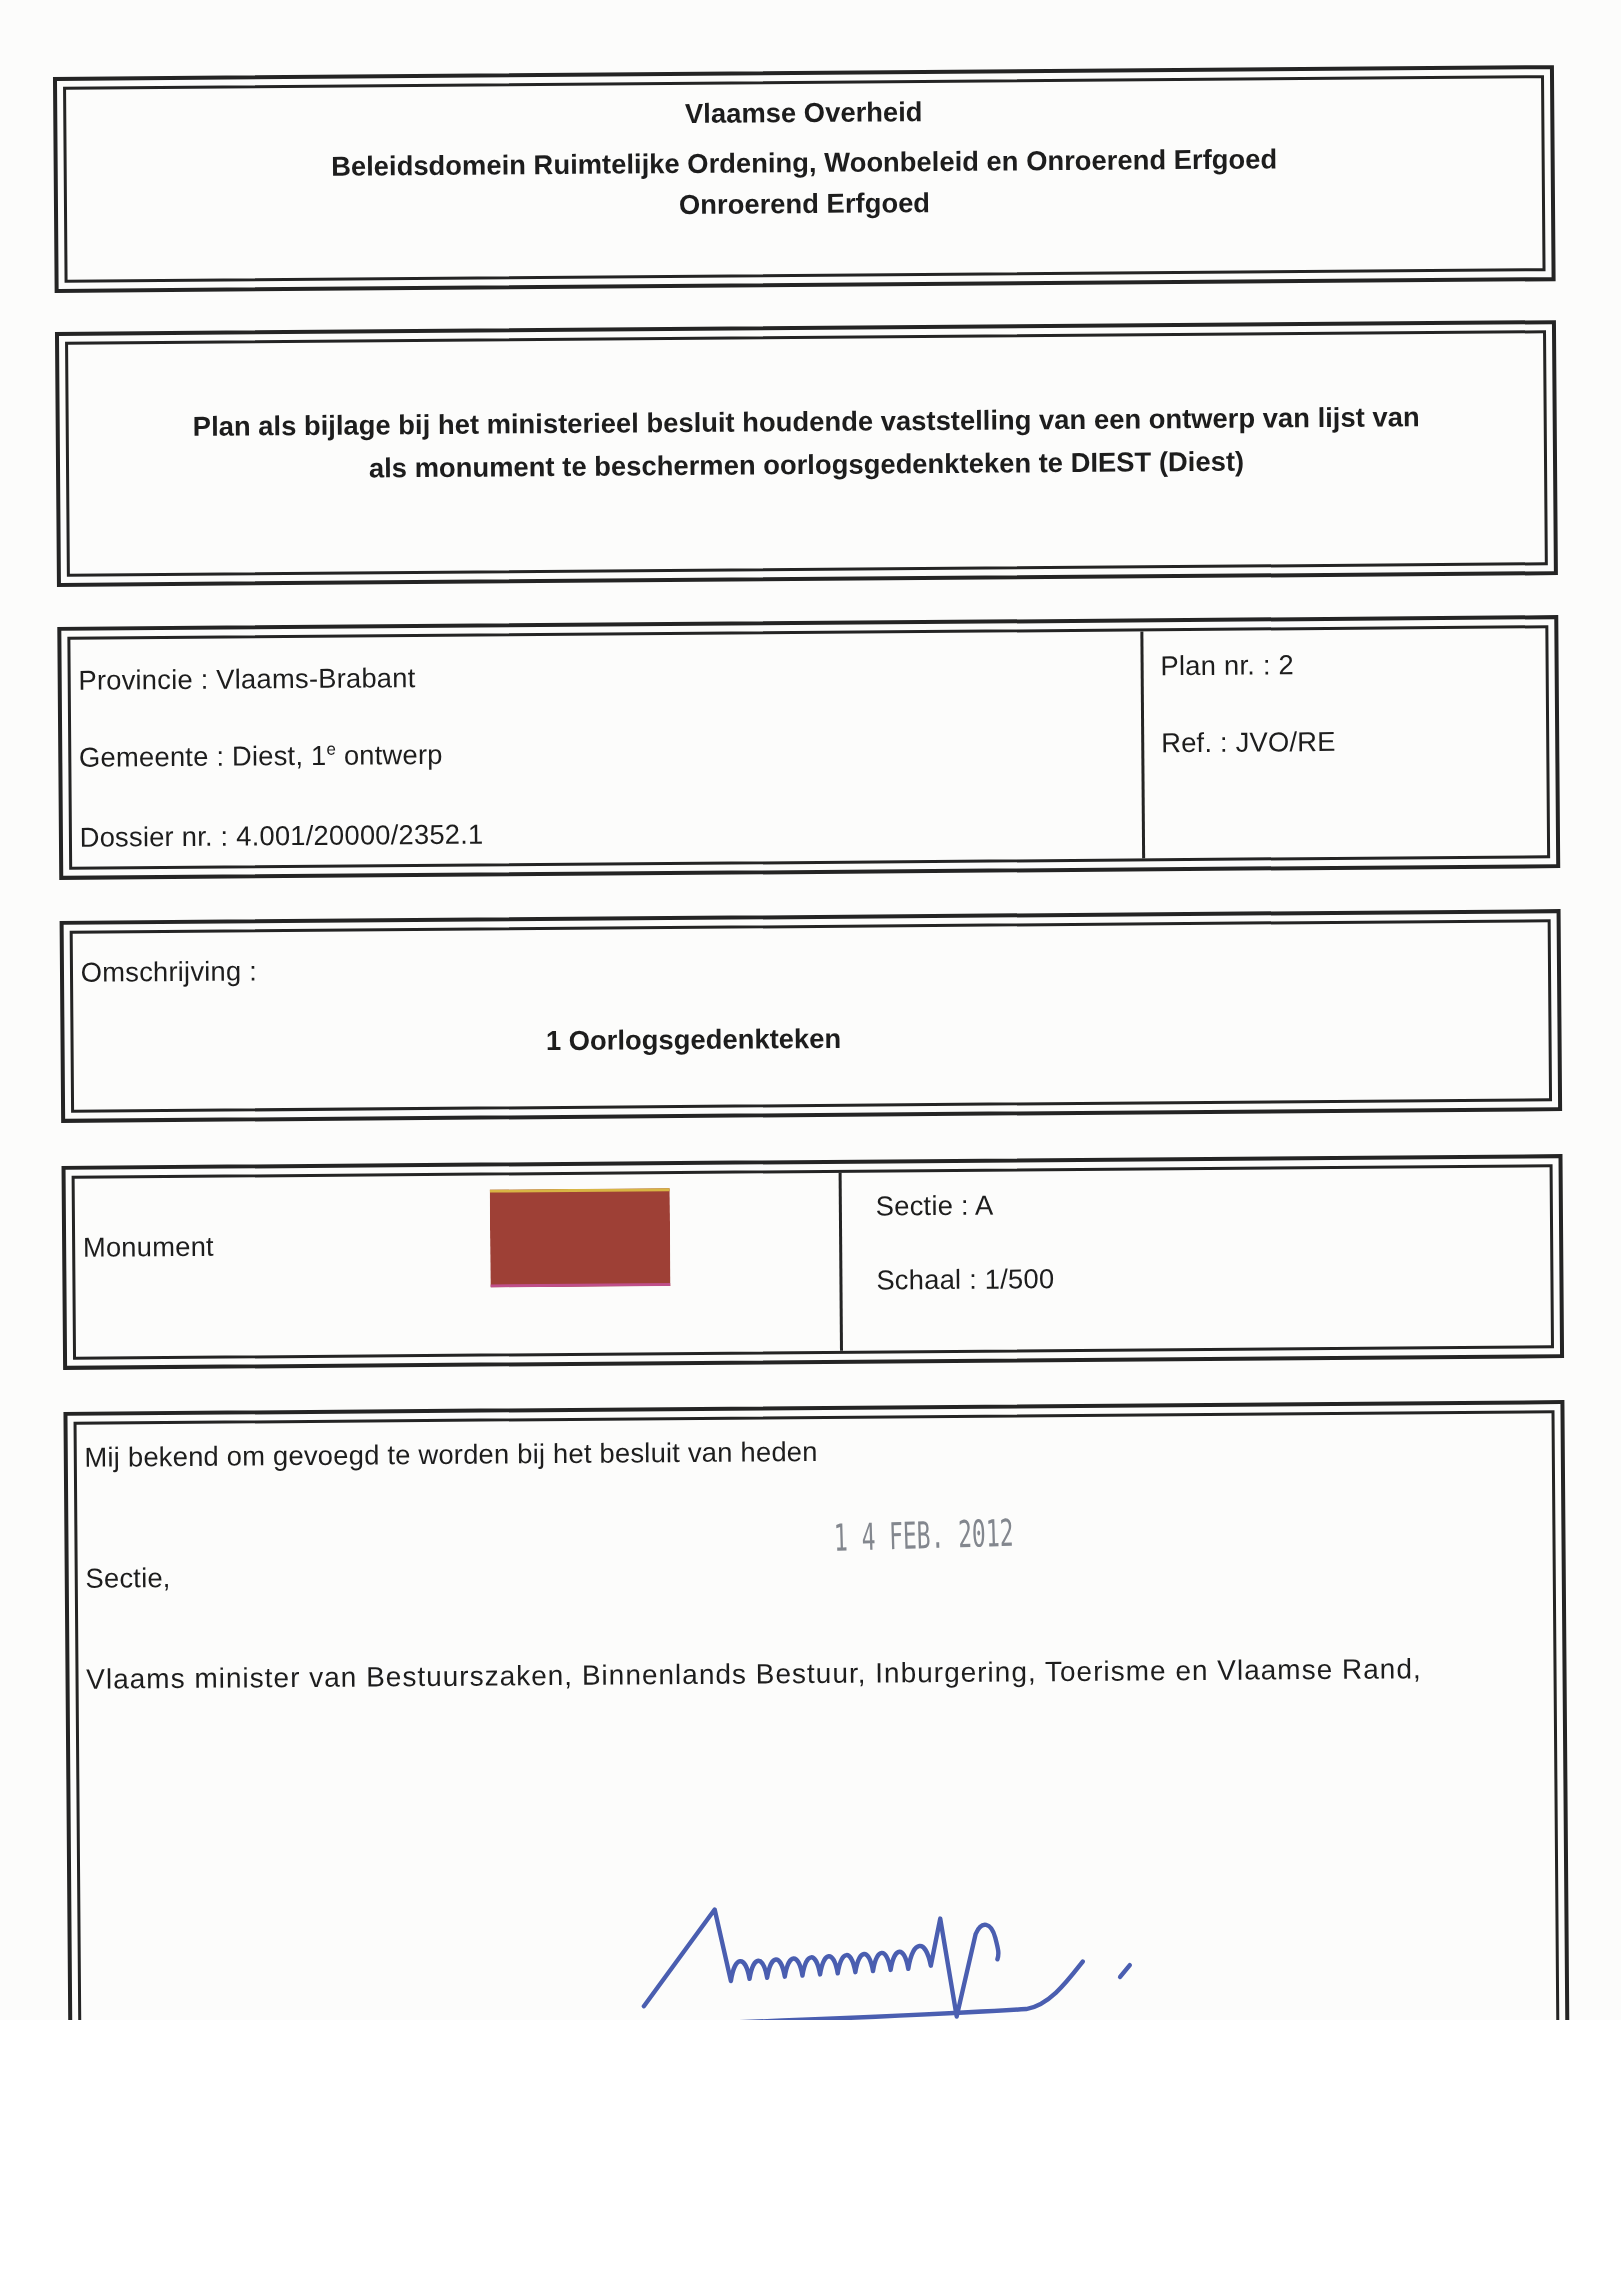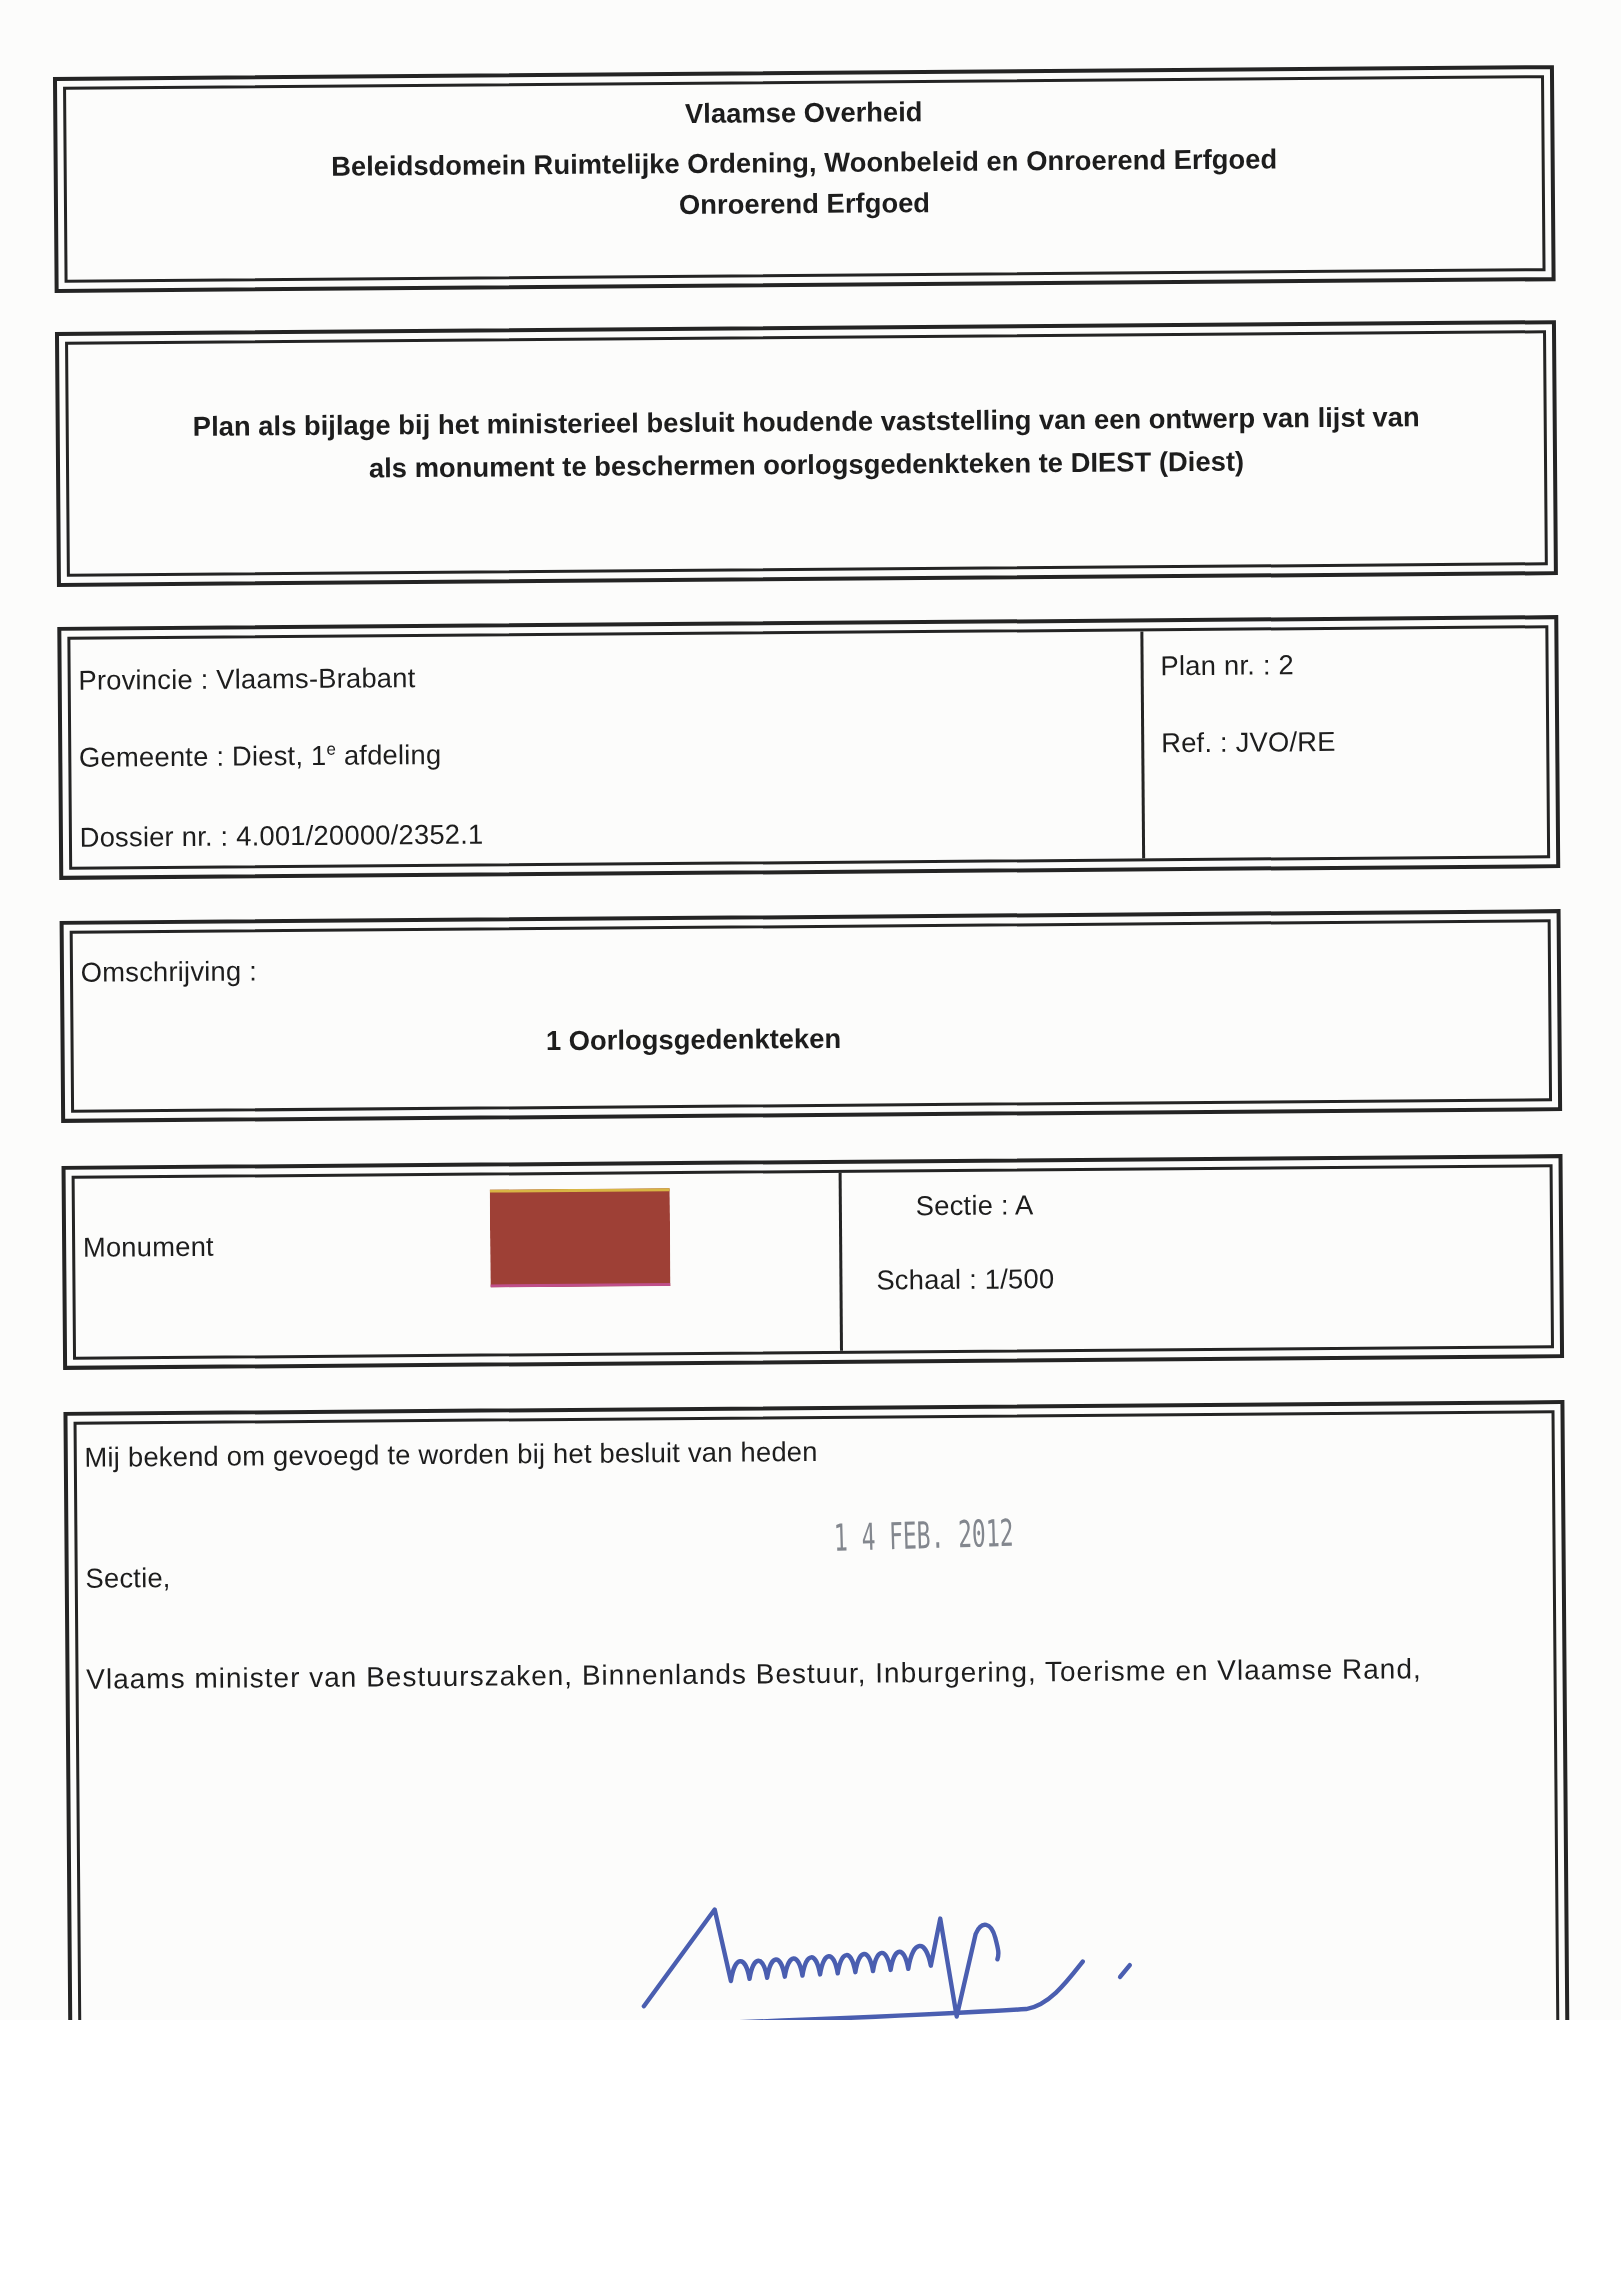--- a/index.html
+++ b/index.html
@@ -84,21 +84,21 @@
         </div>
       </div>
     </div>
 
     <div class="box" id="box-details">
       <div class="inner">
         <div class="divider-v" style="left:1070px;"></div>
 
         <div class="t" style="left:7.8px; top:25.5px;">Provincie : Vlaams-Brabant</div>
 
-        <div class="t" style="left:7.8px; top:102px;"><span>Gemeente : Diest, 1</span><sup class="e">e</sup><span> afdeling</span></div>
+        <div class="t" style="left:7.8px; top:102px;"><span>Gemeente : Diest, 1</span><sup class="e">e</sup><span> ontwerp</span></div>
 
         <div class="t" style="left:7.8px; top:182px;">Dossier nr. : 4.001/20000/2352.1</div>
 
         <div class="t" style="left:1090px; top:19.6px;">Plan nr. : 2</div>
         <div class="t" style="left:1090px; top:96px;">Ref. : JVO/RE</div>
       </div>
     </div>
 
     <div class="box" id="box-descr">
       <div class="inner">
@@ -112,21 +112,21 @@
         <div class="divider-v" style="left:764px;"></div>
 
         <div class="t" style="left:7.8px; top:53px;">Monument</div>
 
         <svg class="swatch-svg" width="180" height="98" viewBox="0 0 184 100">
           <rect x="0" y="0" width="184" height="100" fill="#9e4036"></rect>
           <rect x="0" y="0" width="184" height="3" fill="#d8b544"></rect>
           <rect x="0" y="97" width="184" height="3" fill="#bf4f8a"></rect>
         </svg>
 
-        <div class="t" style="left:801px; top:18.6px;margin-left:40px;">Sectie : A</div>
+        <div class="t" style="left:801px; top:18.6px;">Sectie : A</div>
         <div class="t" style="left:801px; top:92px;">Schaal : 1/500</div>
       </div>
     </div>
 
     <div class="box" id="box-sign">
       <div class="inner">
         <div class="t" style="left:7.8px; top:17.6px;">Mij bekend om gevoegd te worden bij het besluit van heden</div>
 
         <div class="stamp">1 4 FEB. 2012</div>
 

